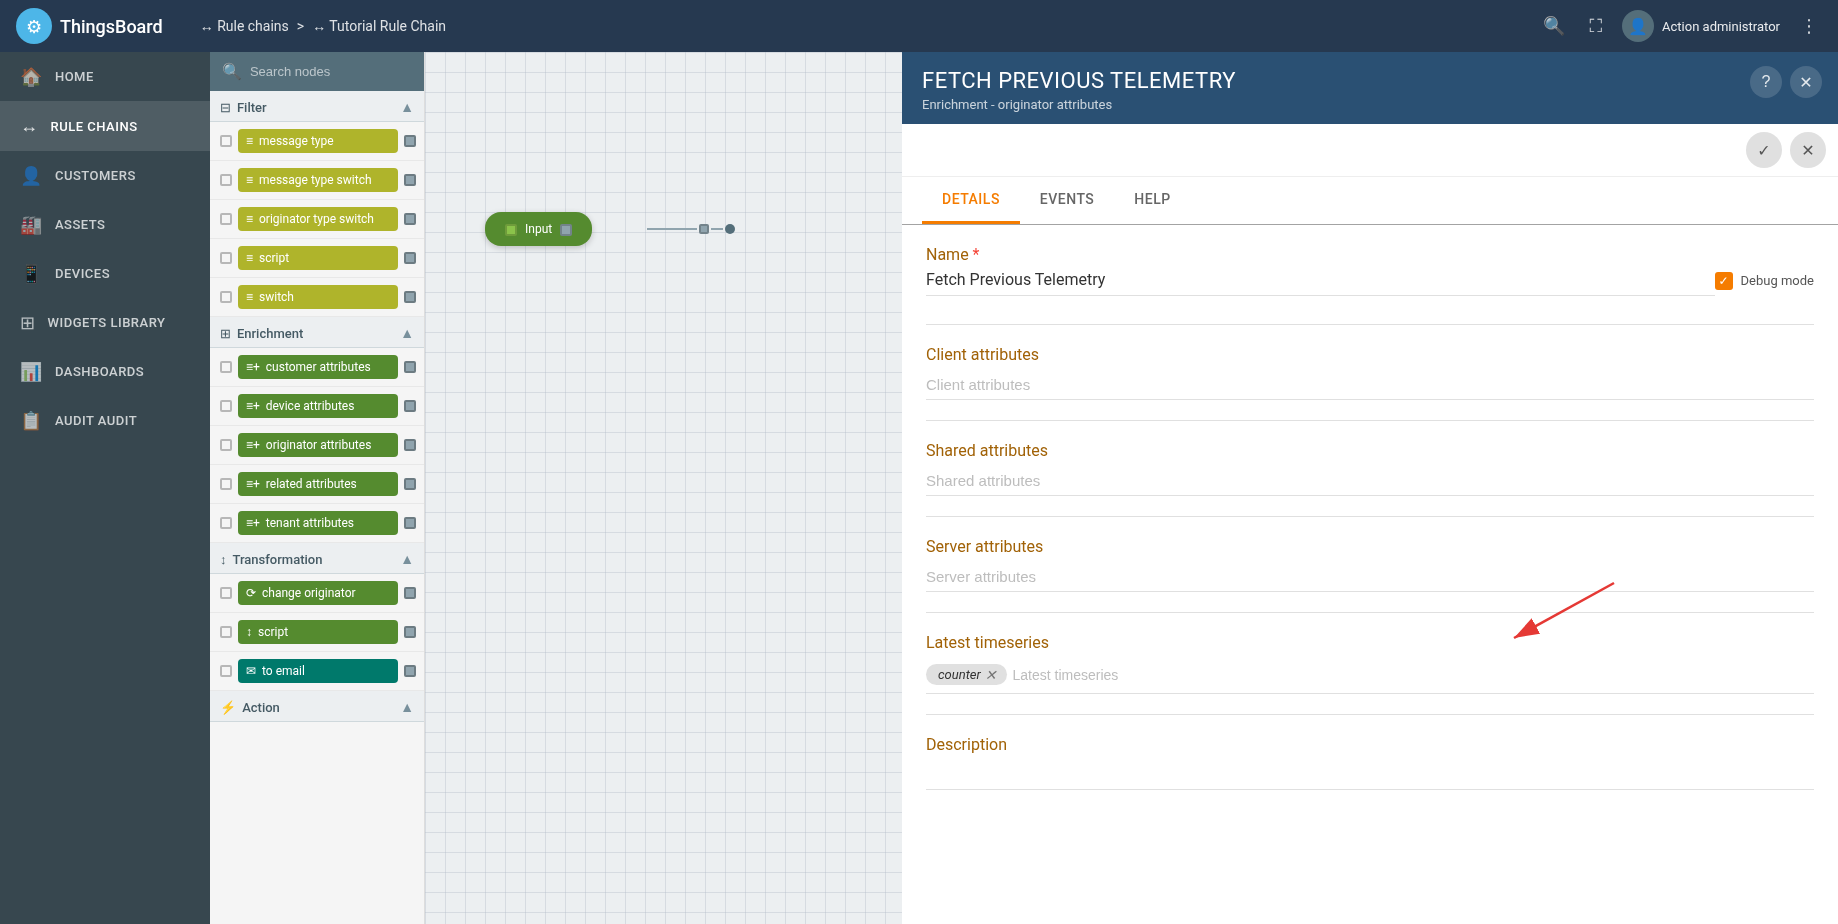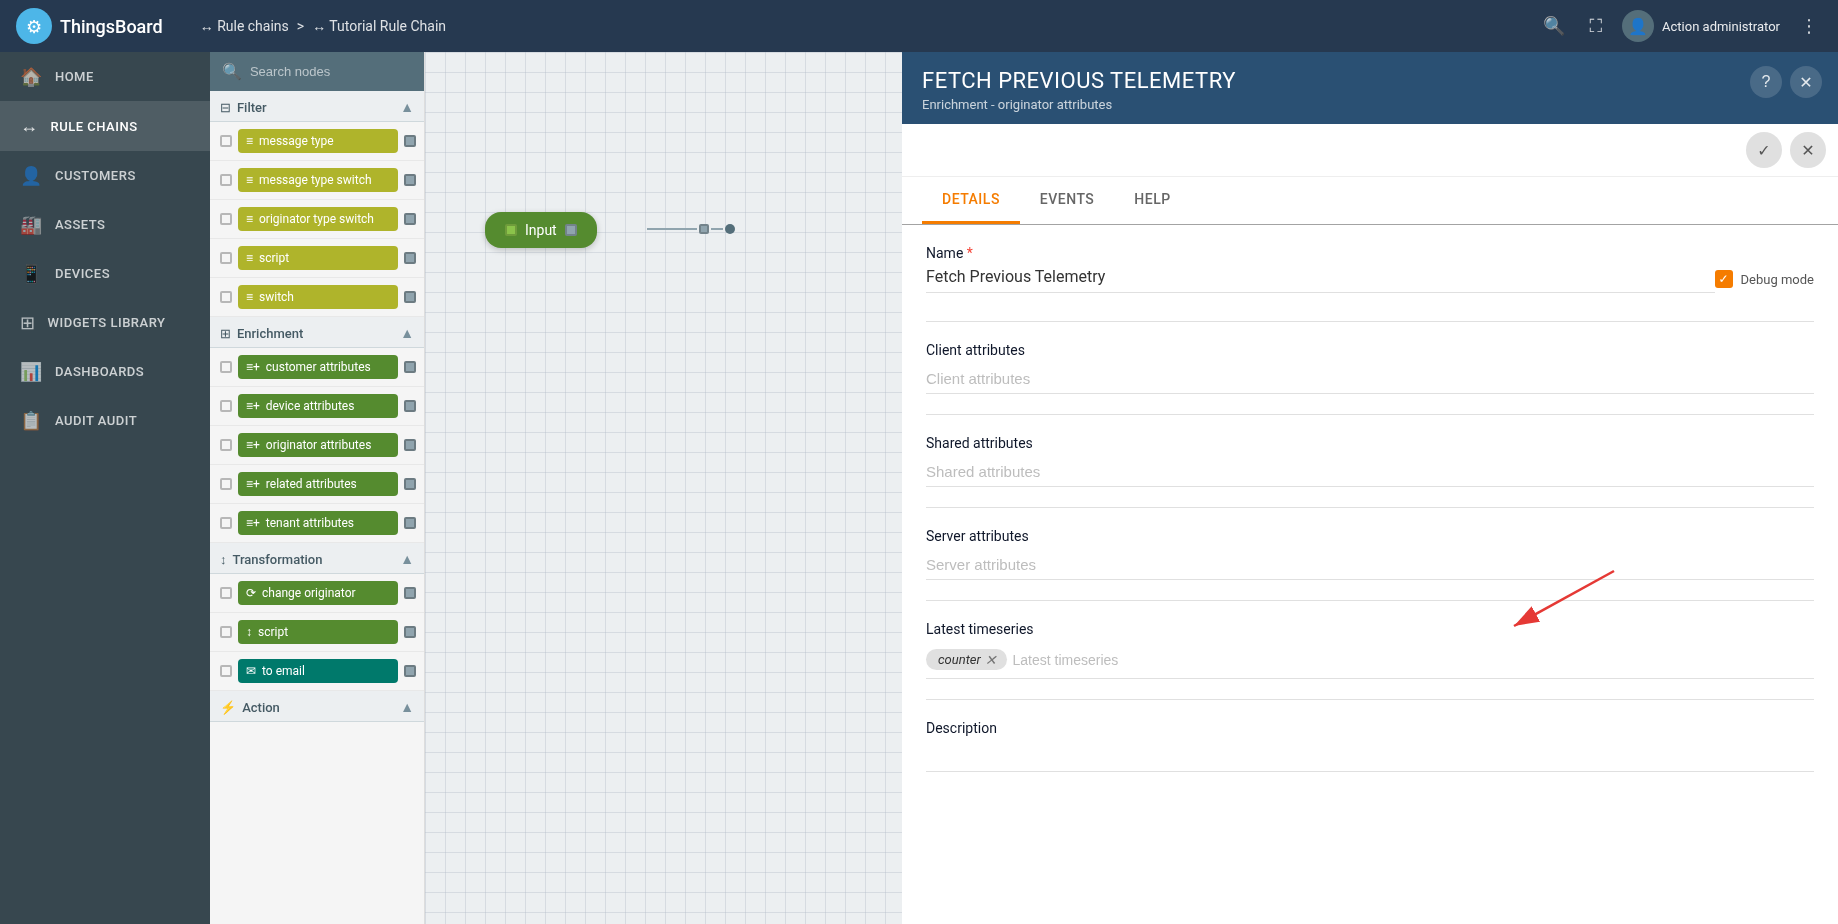--- a/index.html
+++ b/index.html
@@ -136,23 +136,23 @@
       overflow: hidden;
     }
     .canvas-node-input {
       position: absolute;
       top: 160px;
       left: 60px;
       background: #558b2f;
       color: #fff;
       border-radius: 16px;
       padding: 10px 20px;
-      font-size: 14px;
-      display: flex;
-      align-items: center;
+      font-size: 12px;
+      display: flex;
+      align-items: flex-end;
       gap: 8px;
       box-shadow: 0 2px 6px rgba(0,0,0,0.2);
     }
     .node-port-left { width: 12px; height: 12px; background: #8bc34a; border: 2px solid rgba(0,0,0,0.2); border-radius: 2px; }
     .node-port-right { width: 12px; height: 12px; background: #90a4ae; border: 2px solid rgba(0,0,0,0.2); border-radius: 2px; }
 
     
     .detail-panel {
       width: 936px;
       background: #fff;
@@ -206,21 +206,21 @@
       cursor: pointer;
       border-bottom: 3px solid transparent;
       letter-spacing: 0.5px;
       text-transform: uppercase;
     }
     .tab.active { color: #f57c00; border-bottom-color: #f57c00; }
 
     
     .detail-form { padding: 20px 24px; flex: 1; }
     .form-group { margin-bottom: 20px; }
-    .form-label { font-size: 14px; color: #0f172a; margin-bottom: 6px; display: block; }
+    .form-label { font-size: 16px; color: #a16207; margin-bottom: 6px; display: block; }
     .form-label-required::after { content: ' *'; color: #f44336; }
     .form-value { font-size: 16px; color: #333; font-weight: 400; border-bottom: 1px solid #e0e0e0; padding-bottom: 6px; }
     .form-input {
       width: 100%;
       border: none;
       border-bottom: 1px solid #e0e0e0;
       outline: none;
       font-size: 15px;
       color: #9e9e9e;
       padding: 6px 0;

